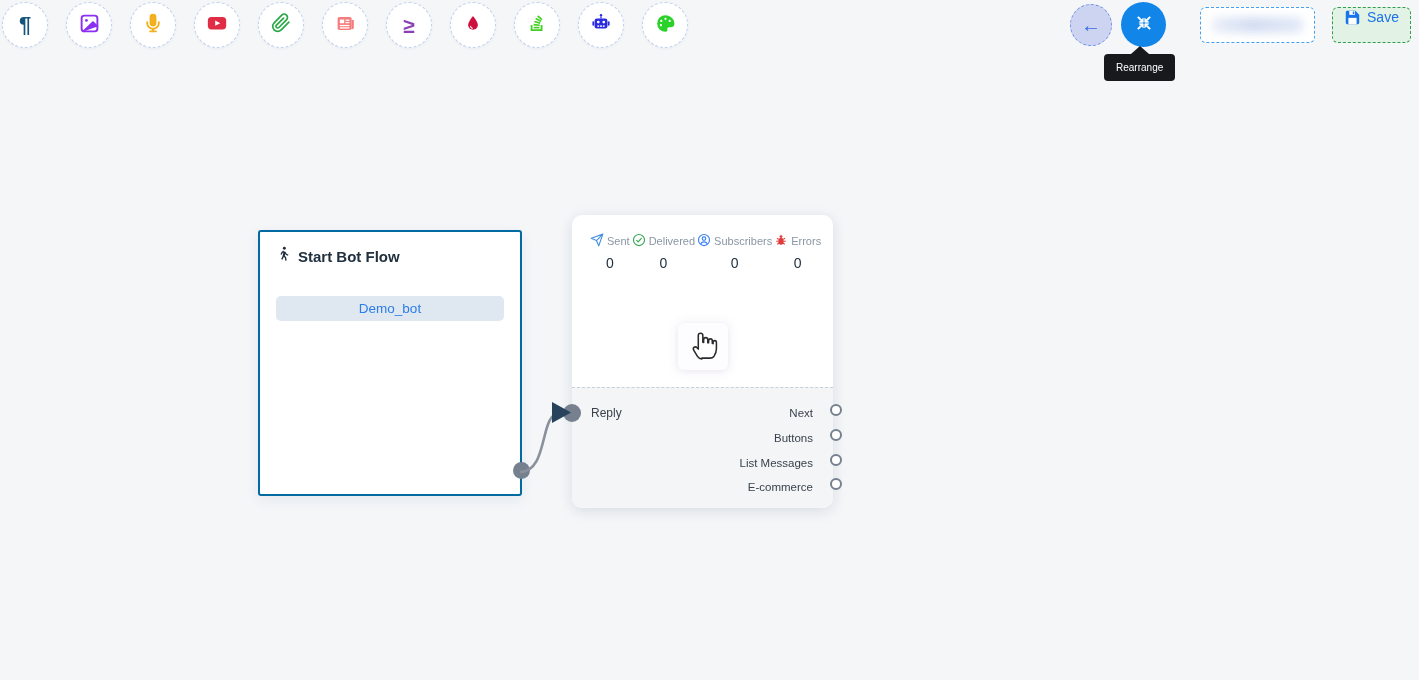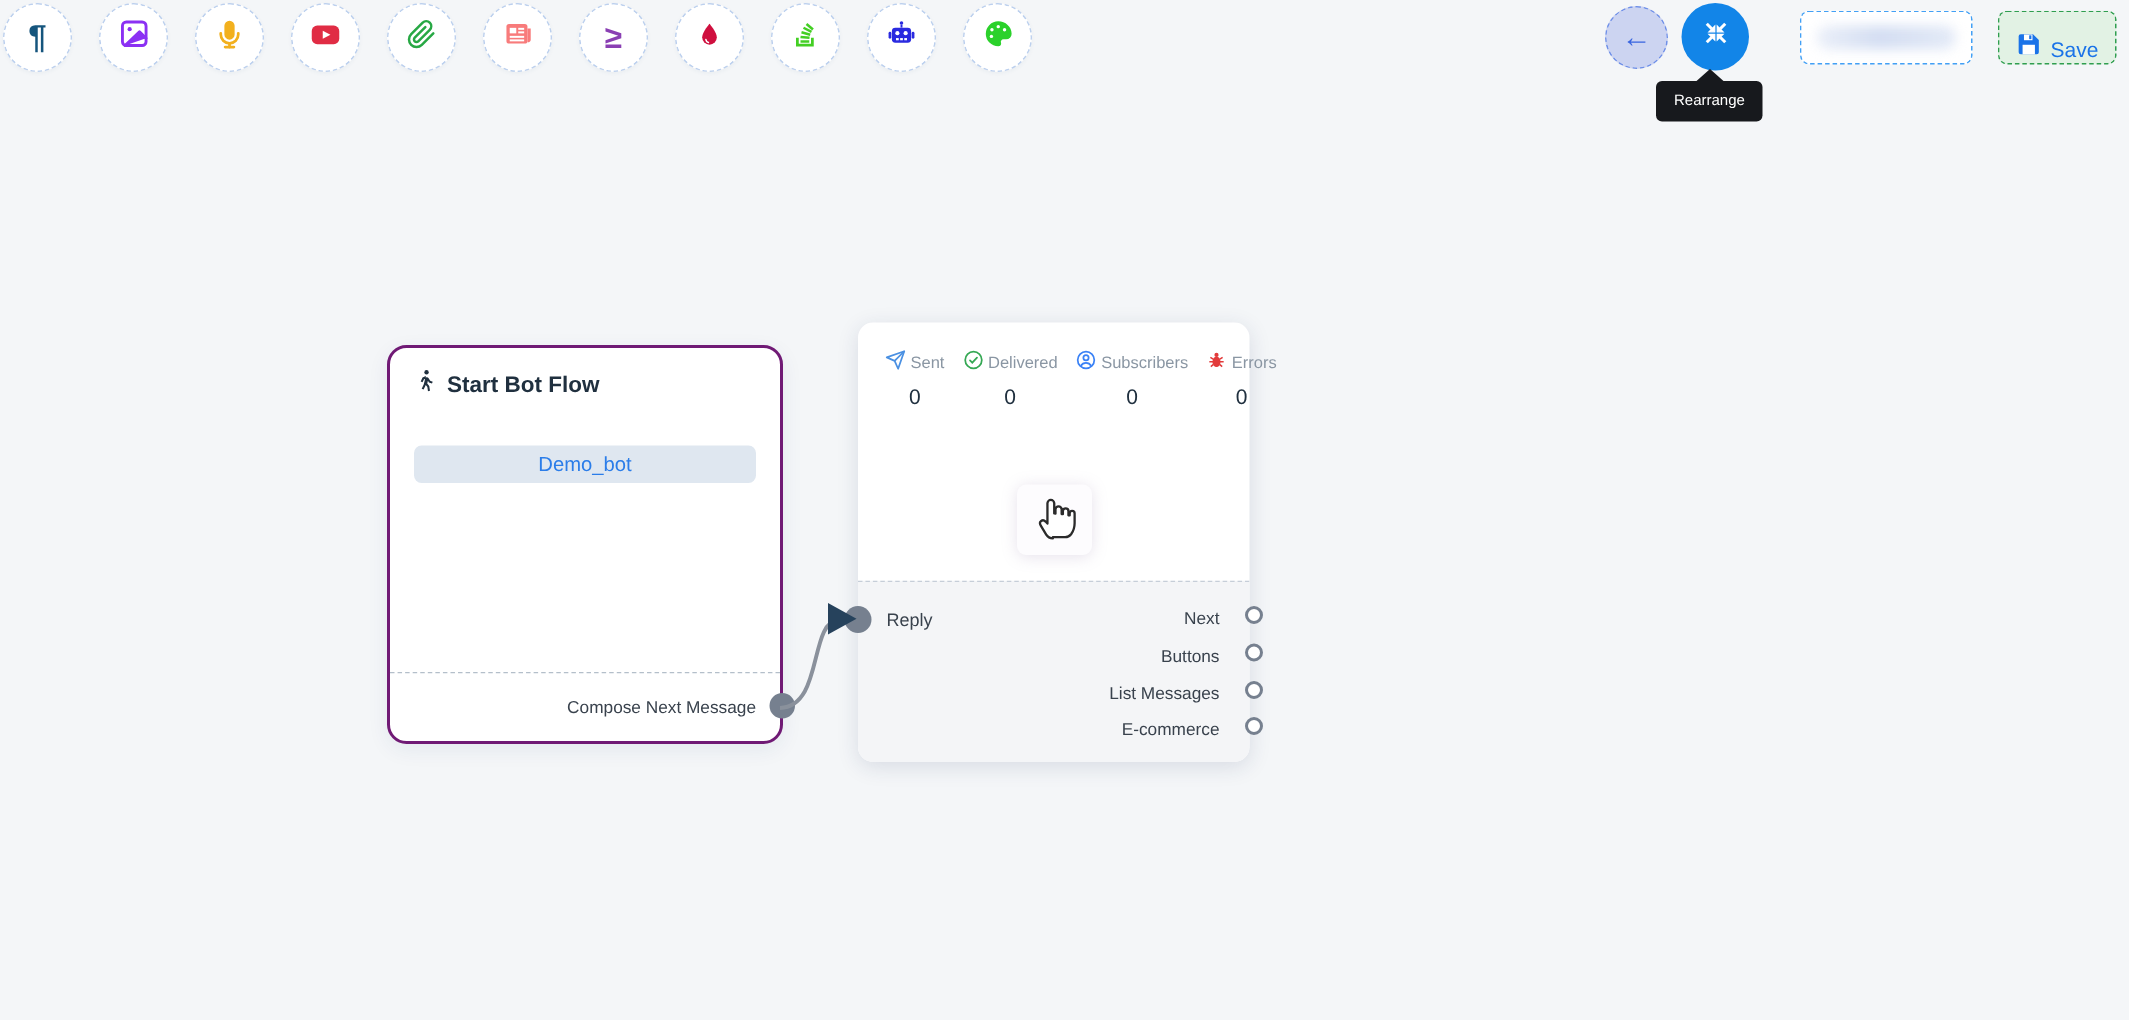--- a/index.html
+++ b/index.html
@@ -42,28 +42,28 @@
     border:1.5px dashed #42a0f5; border-radius:6px; background:#fff; overflow:hidden; cursor:text;
   }
   .name-blur {
     position:absolute; left:10px; right:10px; top:9px; bottom:9px; border-radius:8px;
     background:linear-gradient(90deg,#e8edf8,#ccd8f0 45%,#dfe7f6);
     filter:blur(4px); opacity:.85;
   }
   .save-btn {
     position:absolute; left:1332px; top:7px; width:79px; height:36px;
     background:#e2f2e4; border:1.5px dashed #2f9e4f; border-radius:6px;
-    display:flex; align-items:flex-end; justify-content:center; gap:6px;
+    display:flex; align-items:flex-start; justify-content:center; gap:6px;
     color:#1a73e8; font-size:14px; cursor:pointer;
   }
 
   
   .start-node {
     position:absolute; left:258px; top:230px; width:264px; height:266px;
-    background:#fff; border:2px solid #701a75; border-radius:13px;
+    background:#fff; border:2px solid #0369a1; border-radius:3px;
     box-shadow:0 4px 14px rgba(30,60,110,.07); z-index:2;
   }
   .node-header { display:flex; align-items:center; gap:7px; margin:14px 16px 0; font-size:15px; font-weight:bold; color:#20303f; }
   .pill {
     margin:30px 16px 0; height:25px; background:#dfe7f0; border-radius:5px;
     color:#2b7de9; font-size:13.5px; display:flex; align-items:center; justify-content:center; cursor:pointer;
   }
   .fields { margin:10px 16px 0; border:1px dashed #ccd9e8; border-radius:3px; }
   .field { padding:3px 9px 5px; cursor:pointer; }
   .field + .field { border-top:1px dashed #ccd9e8; }
@@ -79,21 +79,21 @@
   .start-out-dot { right:-10px; bottom:15px; cursor:crosshair; }
 
   
   .edge { position:absolute; left:505px; top:395px; z-index:5; pointer-events:none; }
 
   
   .interactive-node {
     position:absolute; left:572px; top:215px; width:261px; height:293px;
     background:#fff; border-radius:10px; box-shadow:0 3px 14px rgba(30,50,90,.13); z-index:1;
   }
-  .stats { display:flex; margin:18px 0 0 18px; gap:12px; }
+  .stats { display:flex; margin:18px 0 0 18px; gap:2px; }
   .stat { display:flex; flex-direction:column; align-items:center; }
   .stat-head { display:flex; align-items:center; gap:3px; font-size:11px; color:#8a96a3; white-space:nowrap; }
   .stat-value { font-size:14px; color:#20303f; margin-top:6px; }
   .cursor-glow {
     position:absolute; left:106px; top:108px; width:50px; height:47px;
     background:#fdfcfe; border-radius:6px; box-shadow:0 1px 10px rgba(160,140,180,.25);
   }
   .cursor { position:absolute; left:119px; top:111px; z-index:9; }
   .node-bottom {
     position:absolute; top:172px; left:0; right:0; bottom:0;
@@ -257,23 +257,20 @@
     <div class="node-header">
       <span>
         <svg width="15" height="17" viewBox="0 0 24 28" fill="#20303f">
             <circle cx="13.4" cy="3.6" r="2.4"></circle>
             <path d="M12.6 7.6l-3.6 1.8-2 4.3 2 .9 1.5-3.2 1.4-.7-1.5 6-2.3 4.9 2.1.9 2.4-4.8 1.7 2 .7 4.6 2.2-.3-.8-5.4-2.2-2.6.7-3.2 1.2 1.9 3.3 1.3.8-1.9-2.8-1.1-1.7-2.8c-.6-1-1.9-1.4-3.1-.7z"></path>
           </svg>
       </span>
       <span>Start Bot Flow</span>
     </div>
     <div class="pill">Demo_bot</div>
-    <div class="start-footer">
-      <span>Compose Next Message</span>
-    </div>
     <div class="dot start-out-dot"></div>
   </div>
 
   <div class="interactive-node">
     <div class="stats">
       <div class="stat">
         <div class="stat-head">
           <span>
             <svg width="14" height="14" viewBox="0 0 24 24" fill="none" stroke="#4a90e2" stroke-width="2" stroke-linejoin="round">
                 <path d="M22 2L11 13"></path>

